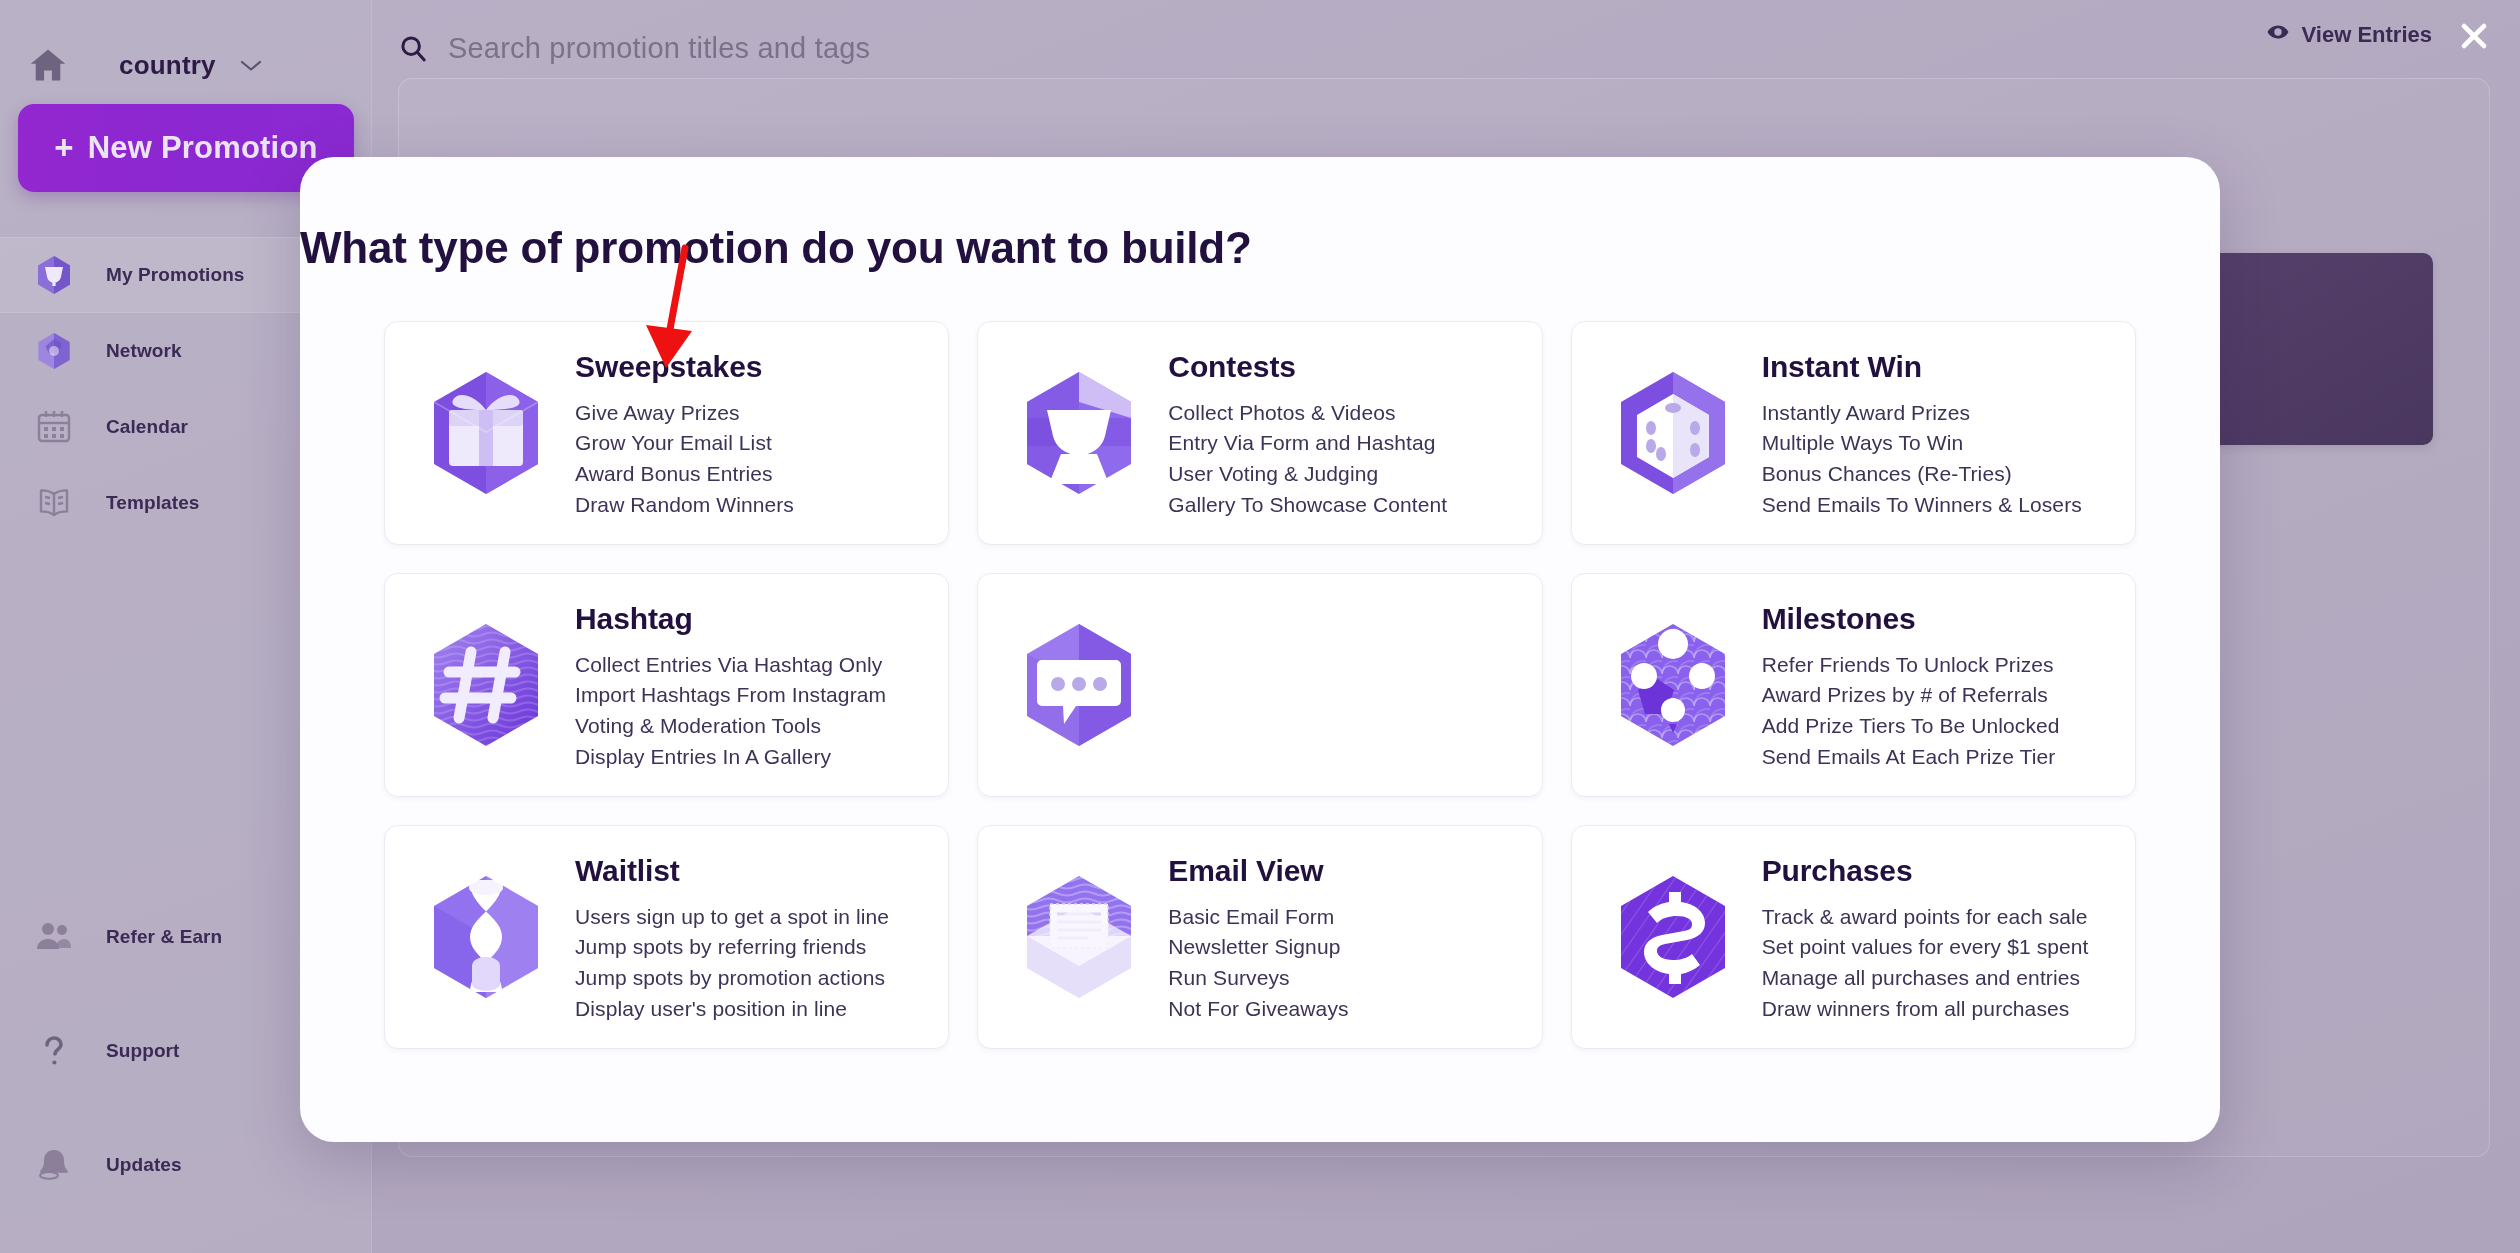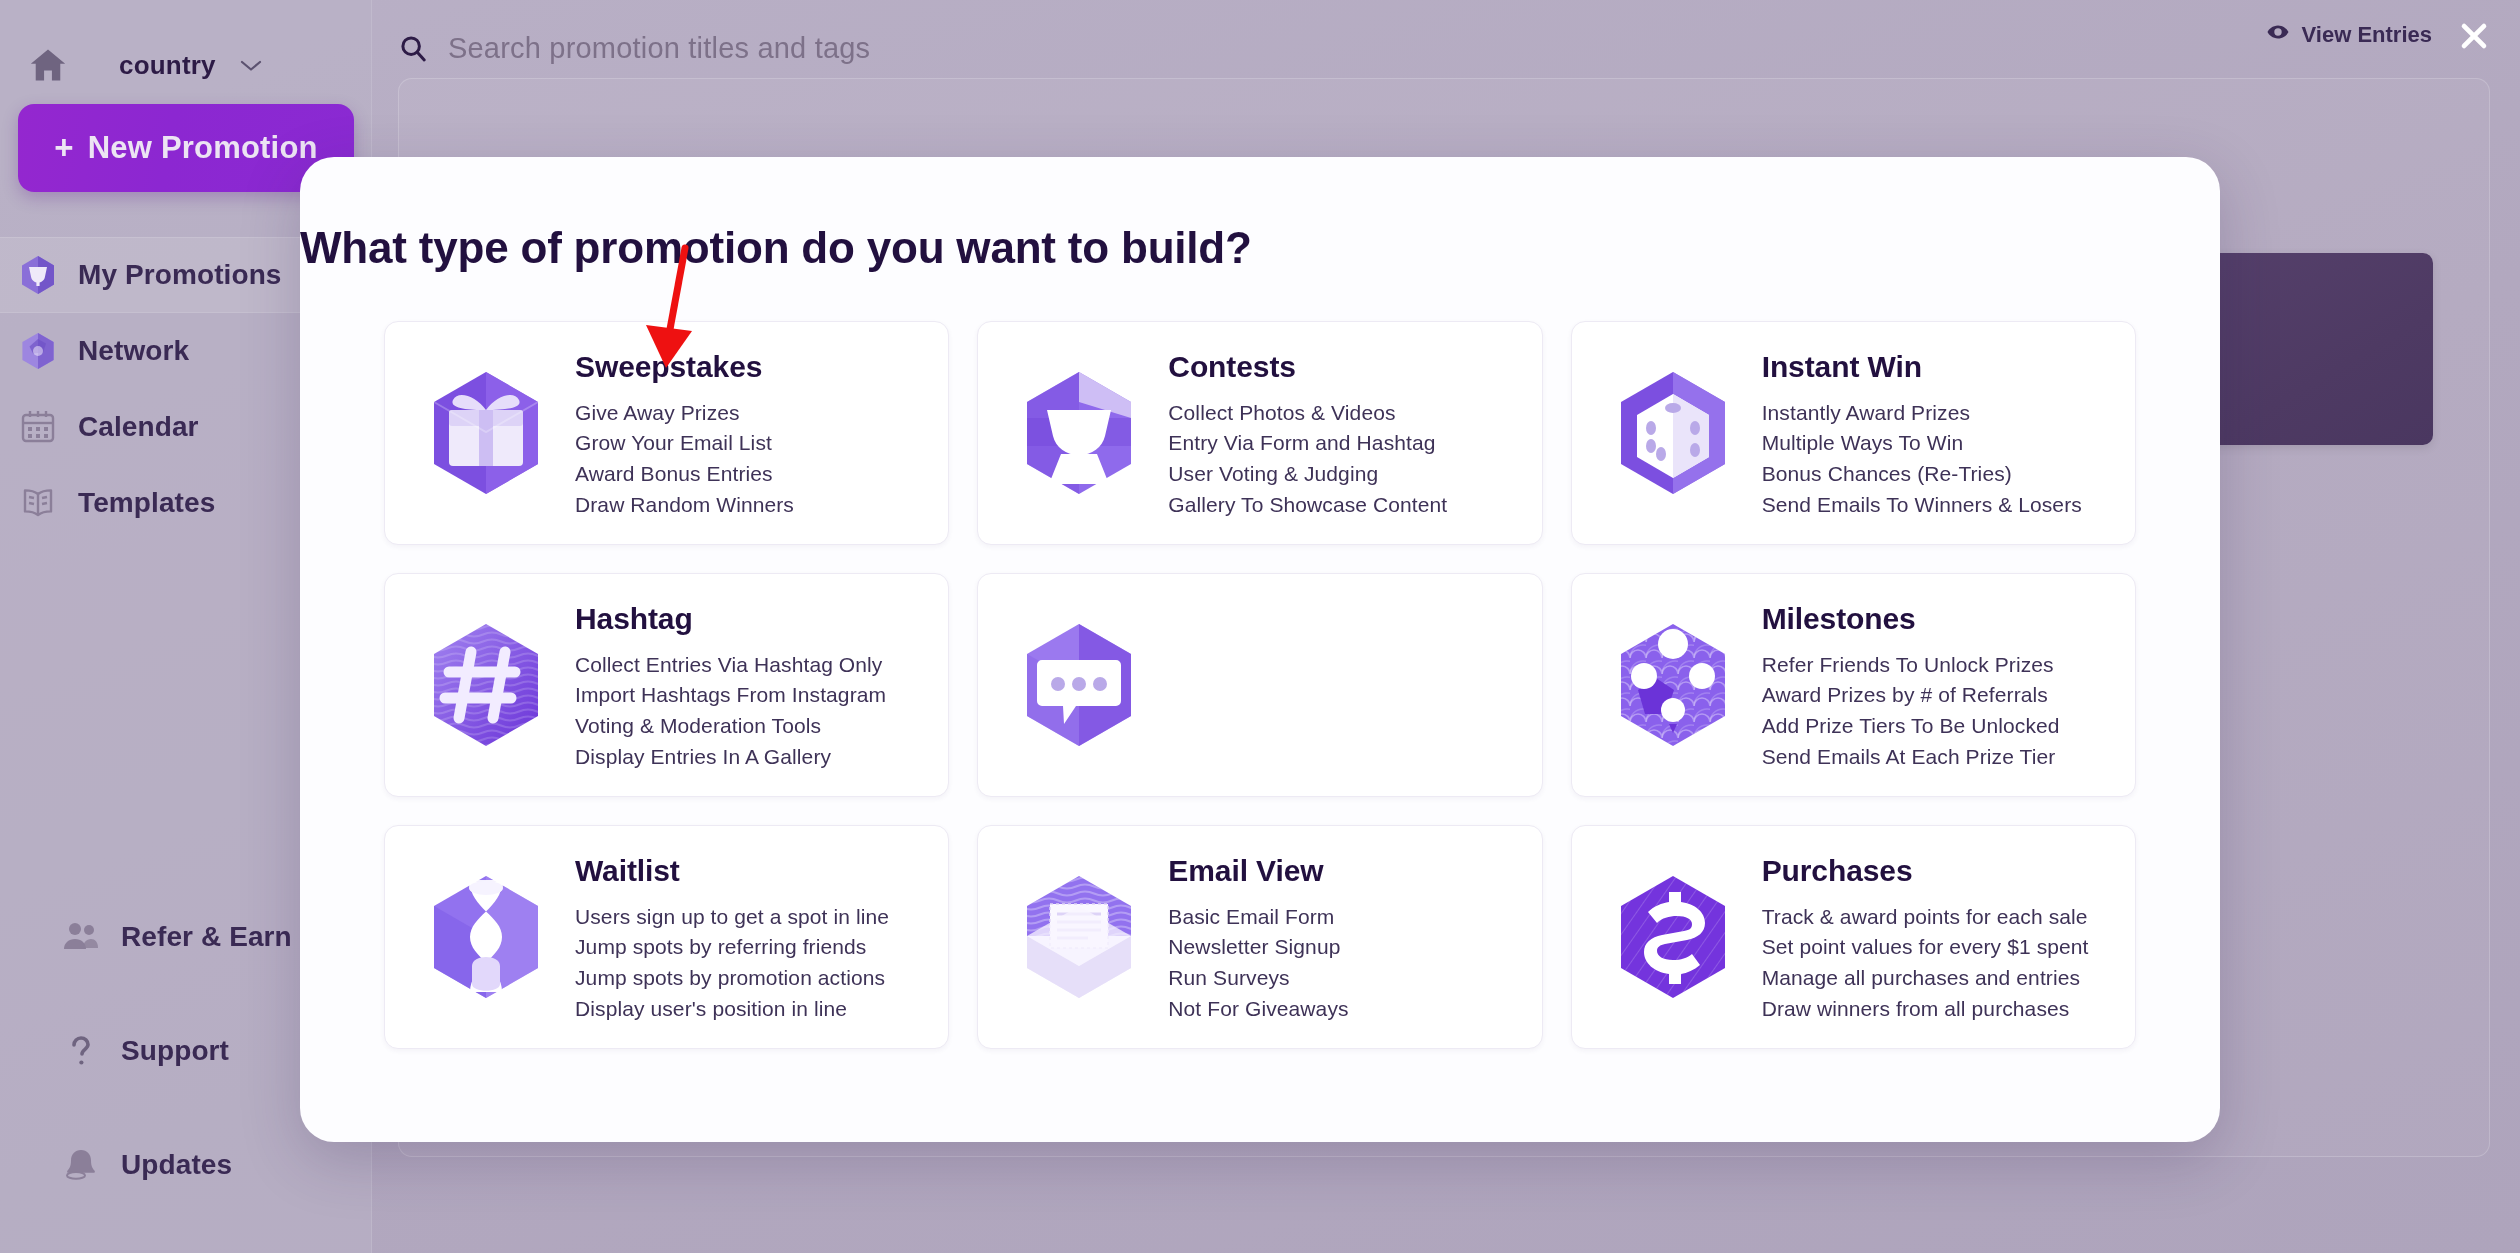--- a/index.html
+++ b/index.html
@@ -66,37 +66,37 @@
   }
   #new-promotion-btn .plus { font-size: 33px; font-weight: 700; }
 
   .nav-section { position: absolute; left: 0; width: 372px; }
   #nav-main { top: 237px; }
   #nav-bottom { top: 880px; }
 
   .nav-item {
     display: flex;
     align-items: center;
-    gap: 18px;
+    gap: 30px;
     height: 76px;
-    padding-left: 16px;
+    padding-left: 32px;
     cursor: pointer;
-    font-size: 28px;
+    font-size: 19px;
     font-weight: 700;
     color: #3a2a54;
     letter-spacing: .1px;
   }
   .nav-item.active {
     background: rgba(255,255,255,0.10);
     border-top: 1px solid rgba(255,255,255,0.13);
     border-bottom: 1px solid rgba(255,255,255,0.10);
   }
   .nav-item .ico { width: 44px; height: 44px; flex: 0 0 44px; display:flex; align-items:center; justify-content:center;}
   .nav-item .ico svg { display:block; }
-  #nav-bottom .nav-item { height: 114px; margin-left: 43px; }
+  #nav-bottom .nav-item { height: 114px; }
 
   
   #search-bar {
     position: absolute;
     left: 398px; top: 22px;
     display: flex; align-items: center; gap: 20px;
     height: 52px;
     cursor: text;
   }
   #search-bar .mag { width: 30px; height: 30px; }

